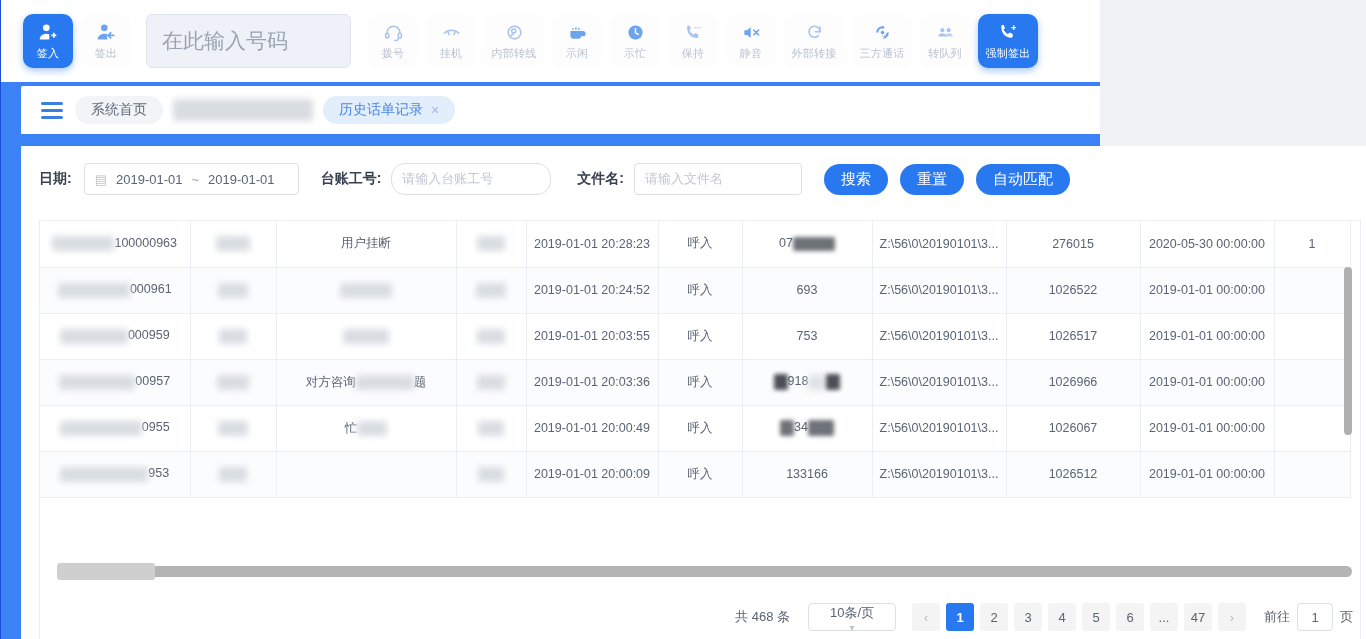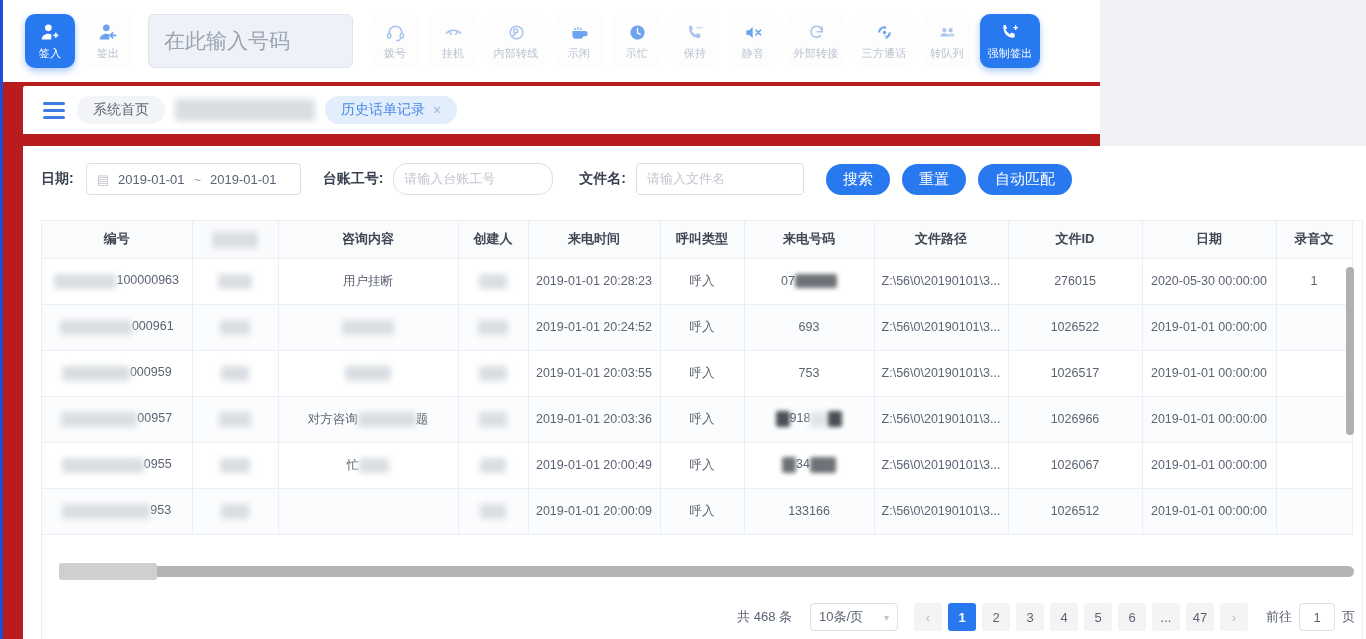--- a/index.html
+++ b/index.html
@@ -5,22 +5,22 @@
   * { box-sizing: border-box; margin: 0; padding: 0; }
   html, body {
     width: 1366px; height: 639px;
     background: #f0f2f5;
     font-family: "Liberation Sans", "DejaVu Sans", sans-serif;
     overflow: hidden;
   }
   #app {
     position: relative;
     width: 1100px; height: 639px;
-    background: #b91c1c;
-    border-left: 3px solid #1d4ed8;
+    background: #3b82f6;
+    border-left: 1px solid #1d4ed8;
   }
 
   
   .toolbar {
     position: absolute; left: 0; top: 0; right: 0; height: 82px;
     background: #ffffff;
     display: flex; align-items: center;
     padding-left: 22px; gap: 8px;
   }
   .tbtn {
@@ -182,20 +182,21 @@
     position: absolute; right: 14px; bottom: 0;
     height: 44px; display: flex; align-items: center; gap: 6px;
     font-size: 13px; color: #5a6472;
   }
   .total { margin-right: 12px; }
   .psize {
     height: 28px; width: 88px; border: 1px solid #dcdfe6; border-radius: 4px;
     display: flex; align-items: center; justify-content: space-between;
     padding: 0 8px; font-size: 13px; color: #5a6472; cursor: pointer;
     margin-right: 10px;
+    flex-direction: column;
   }
   .psize .arr { color: #c0c4cc; font-size: 10px; }
   .pbtn {
     min-width: 28px; height: 28px; border-radius: 3px;
     background: #f4f4f5; color: #5a6472;
     display: flex; align-items: center; justify-content: center;
     font-size: 13px; cursor: pointer; padding: 0 5px;
   }
   .pbtn.cur { background: #2878f0; color: #fff; font-weight: bold; }
   .pbtn.nav { color: #b8bcc4; }
@@ -408,33 +409,20 @@
             <col style="width:70px">
           <col style="width:132px">
             <col style="width:84px">
             <col style="width:130px">
             <col style="width:134px">
           <col style="width:134px">
             <col style="width:134px">
             <col style="width:76px">
         </colgroup>
         <thead>
-          <tr class="cols">
-            <th>编号</th>
-            <th><span class="blur" style="width:46px;height:16px;"></span></th>
-            <th>咨询内容</th>
-            <th>创建人</th>
-            <th>来电时间</th>
-            <th>呼叫类型</th>
-            <th>来电号码</th>
-            <th>文件路径</th>
-            <th>文件ID</th>
-            <th>日期</th>
-            <th>录音文</th>
-          </tr>
         </thead>
         <tbody>
 
           <tr>
             <td><span class="blur" style="width:62px;height:15px;"></span><span>100000963</span></td>
             <td><span class="blur" style="width:34px;height:15px;"></span></td>
             <td>用户挂断</td>
             <td><span class="blur" style="width:28px;height:15px;"></span></td>
             <td>2019-01-01 20:28:23</td>
             <td>呼入</td>

